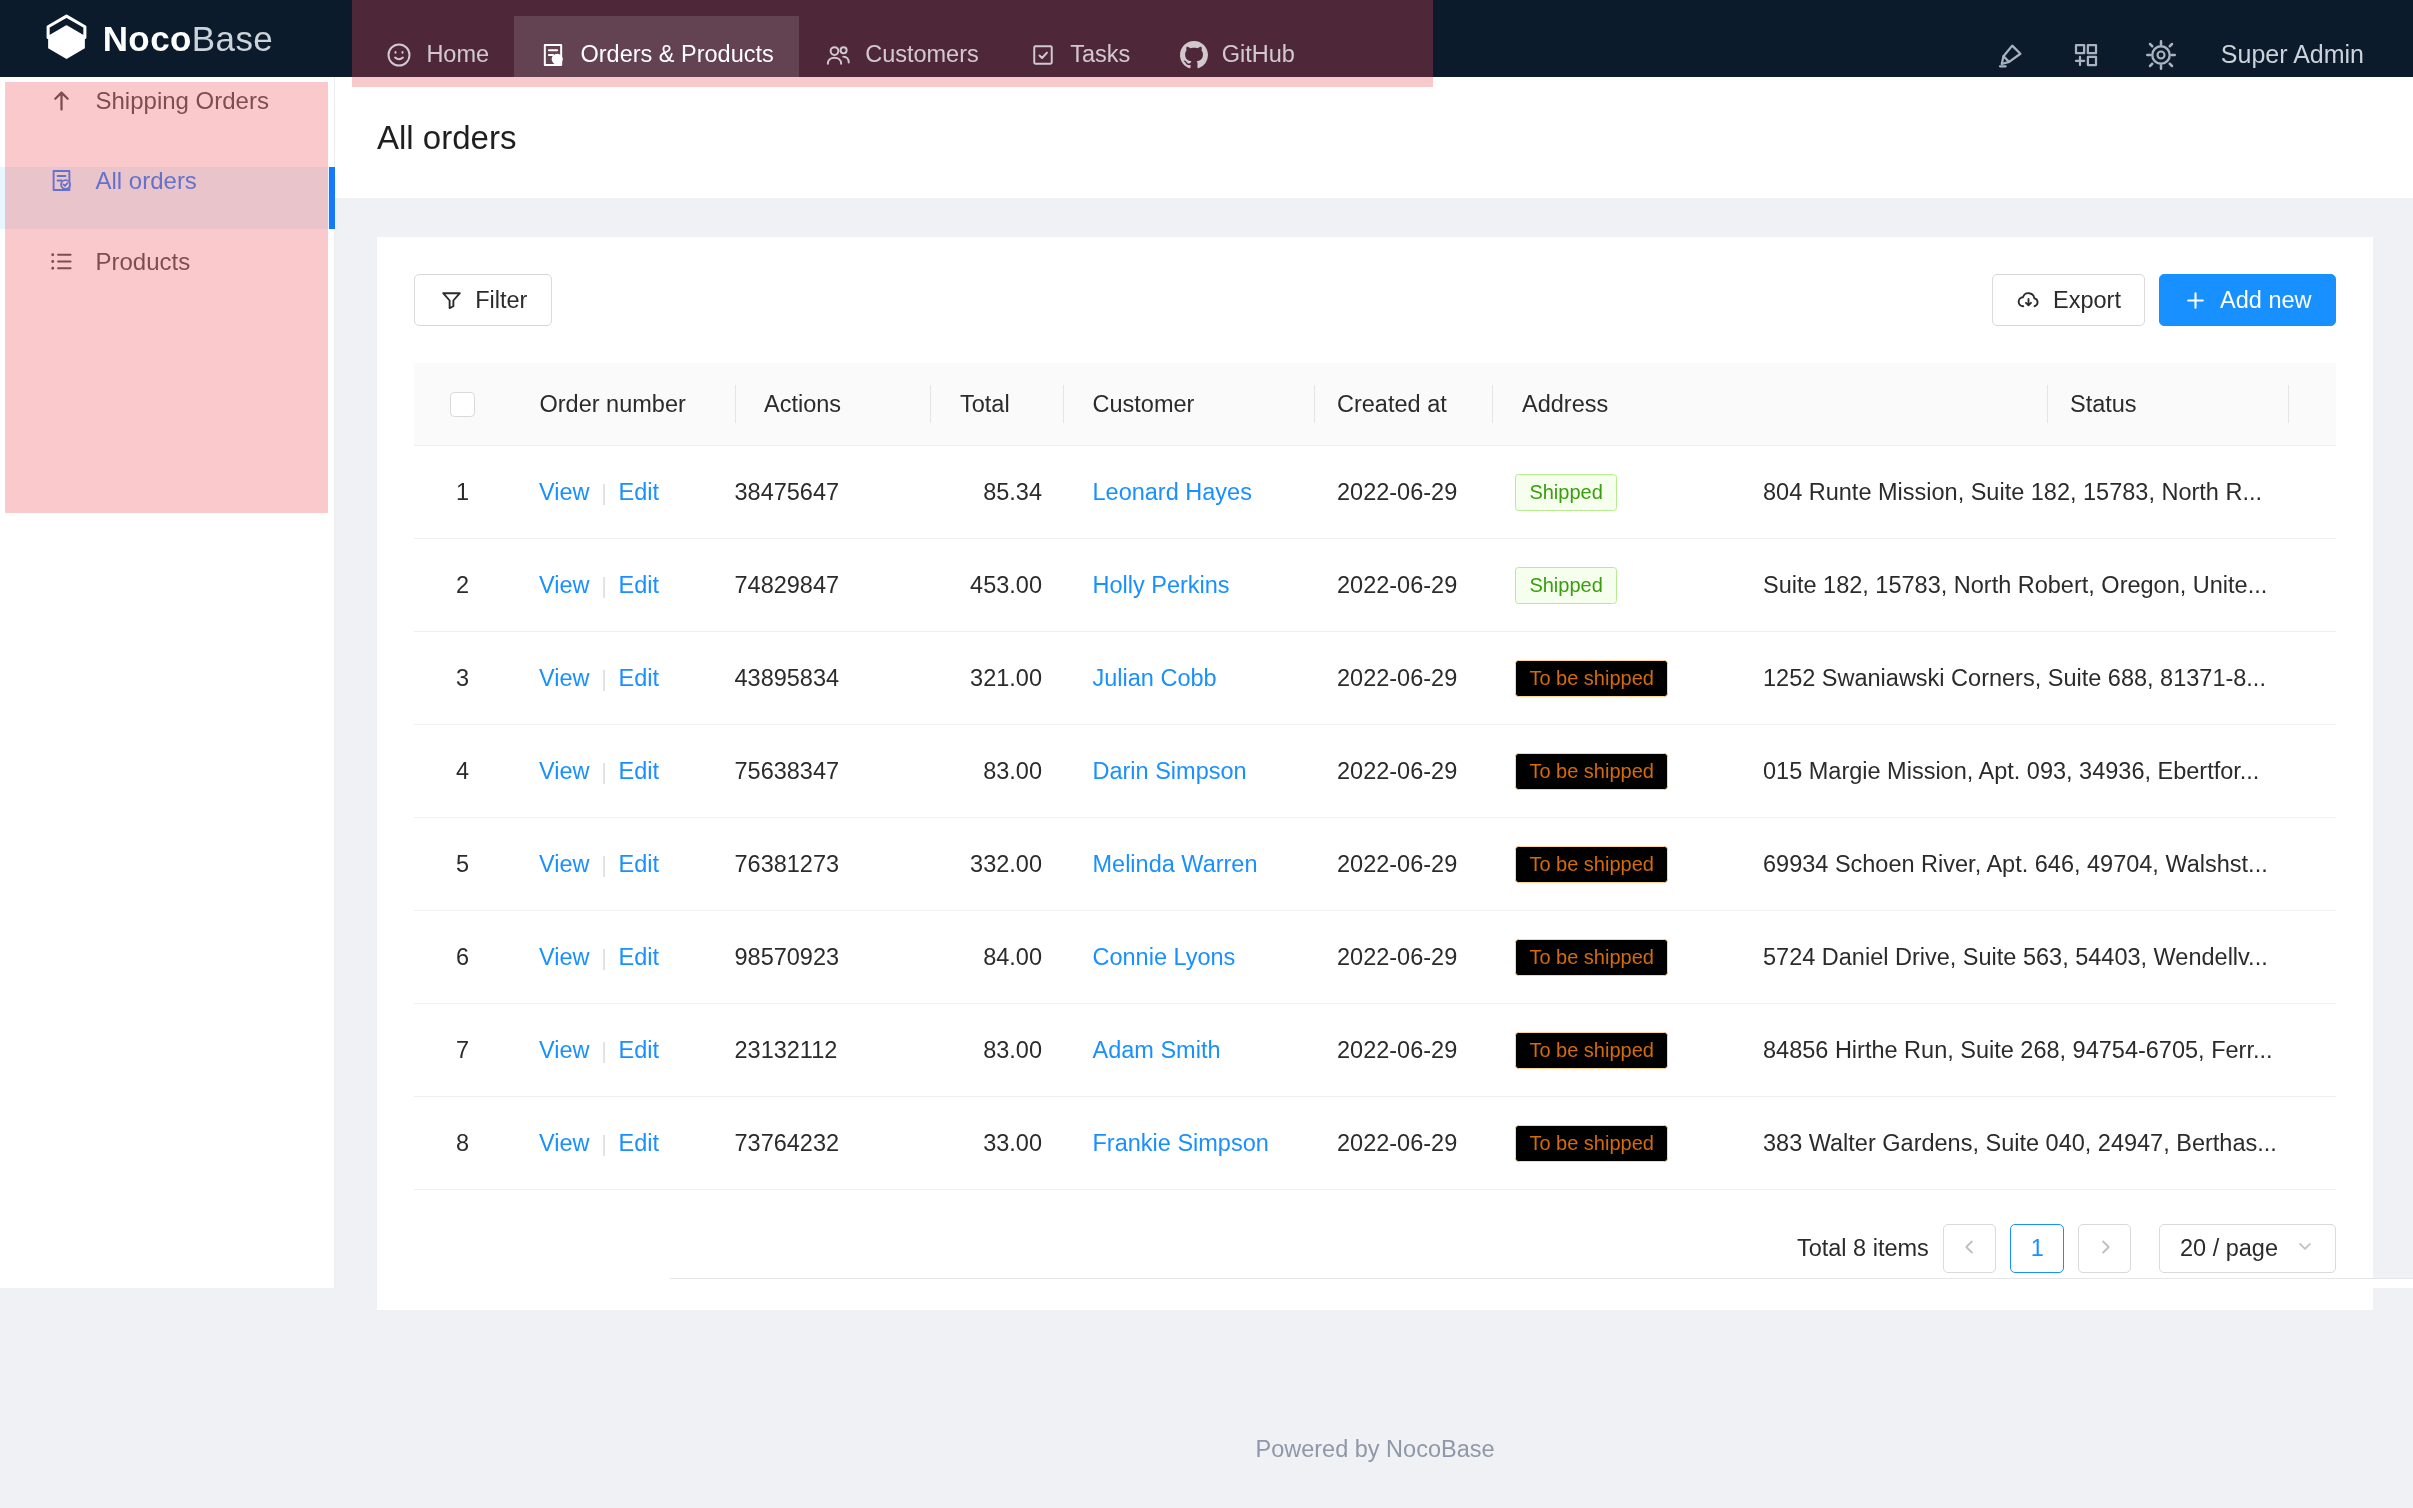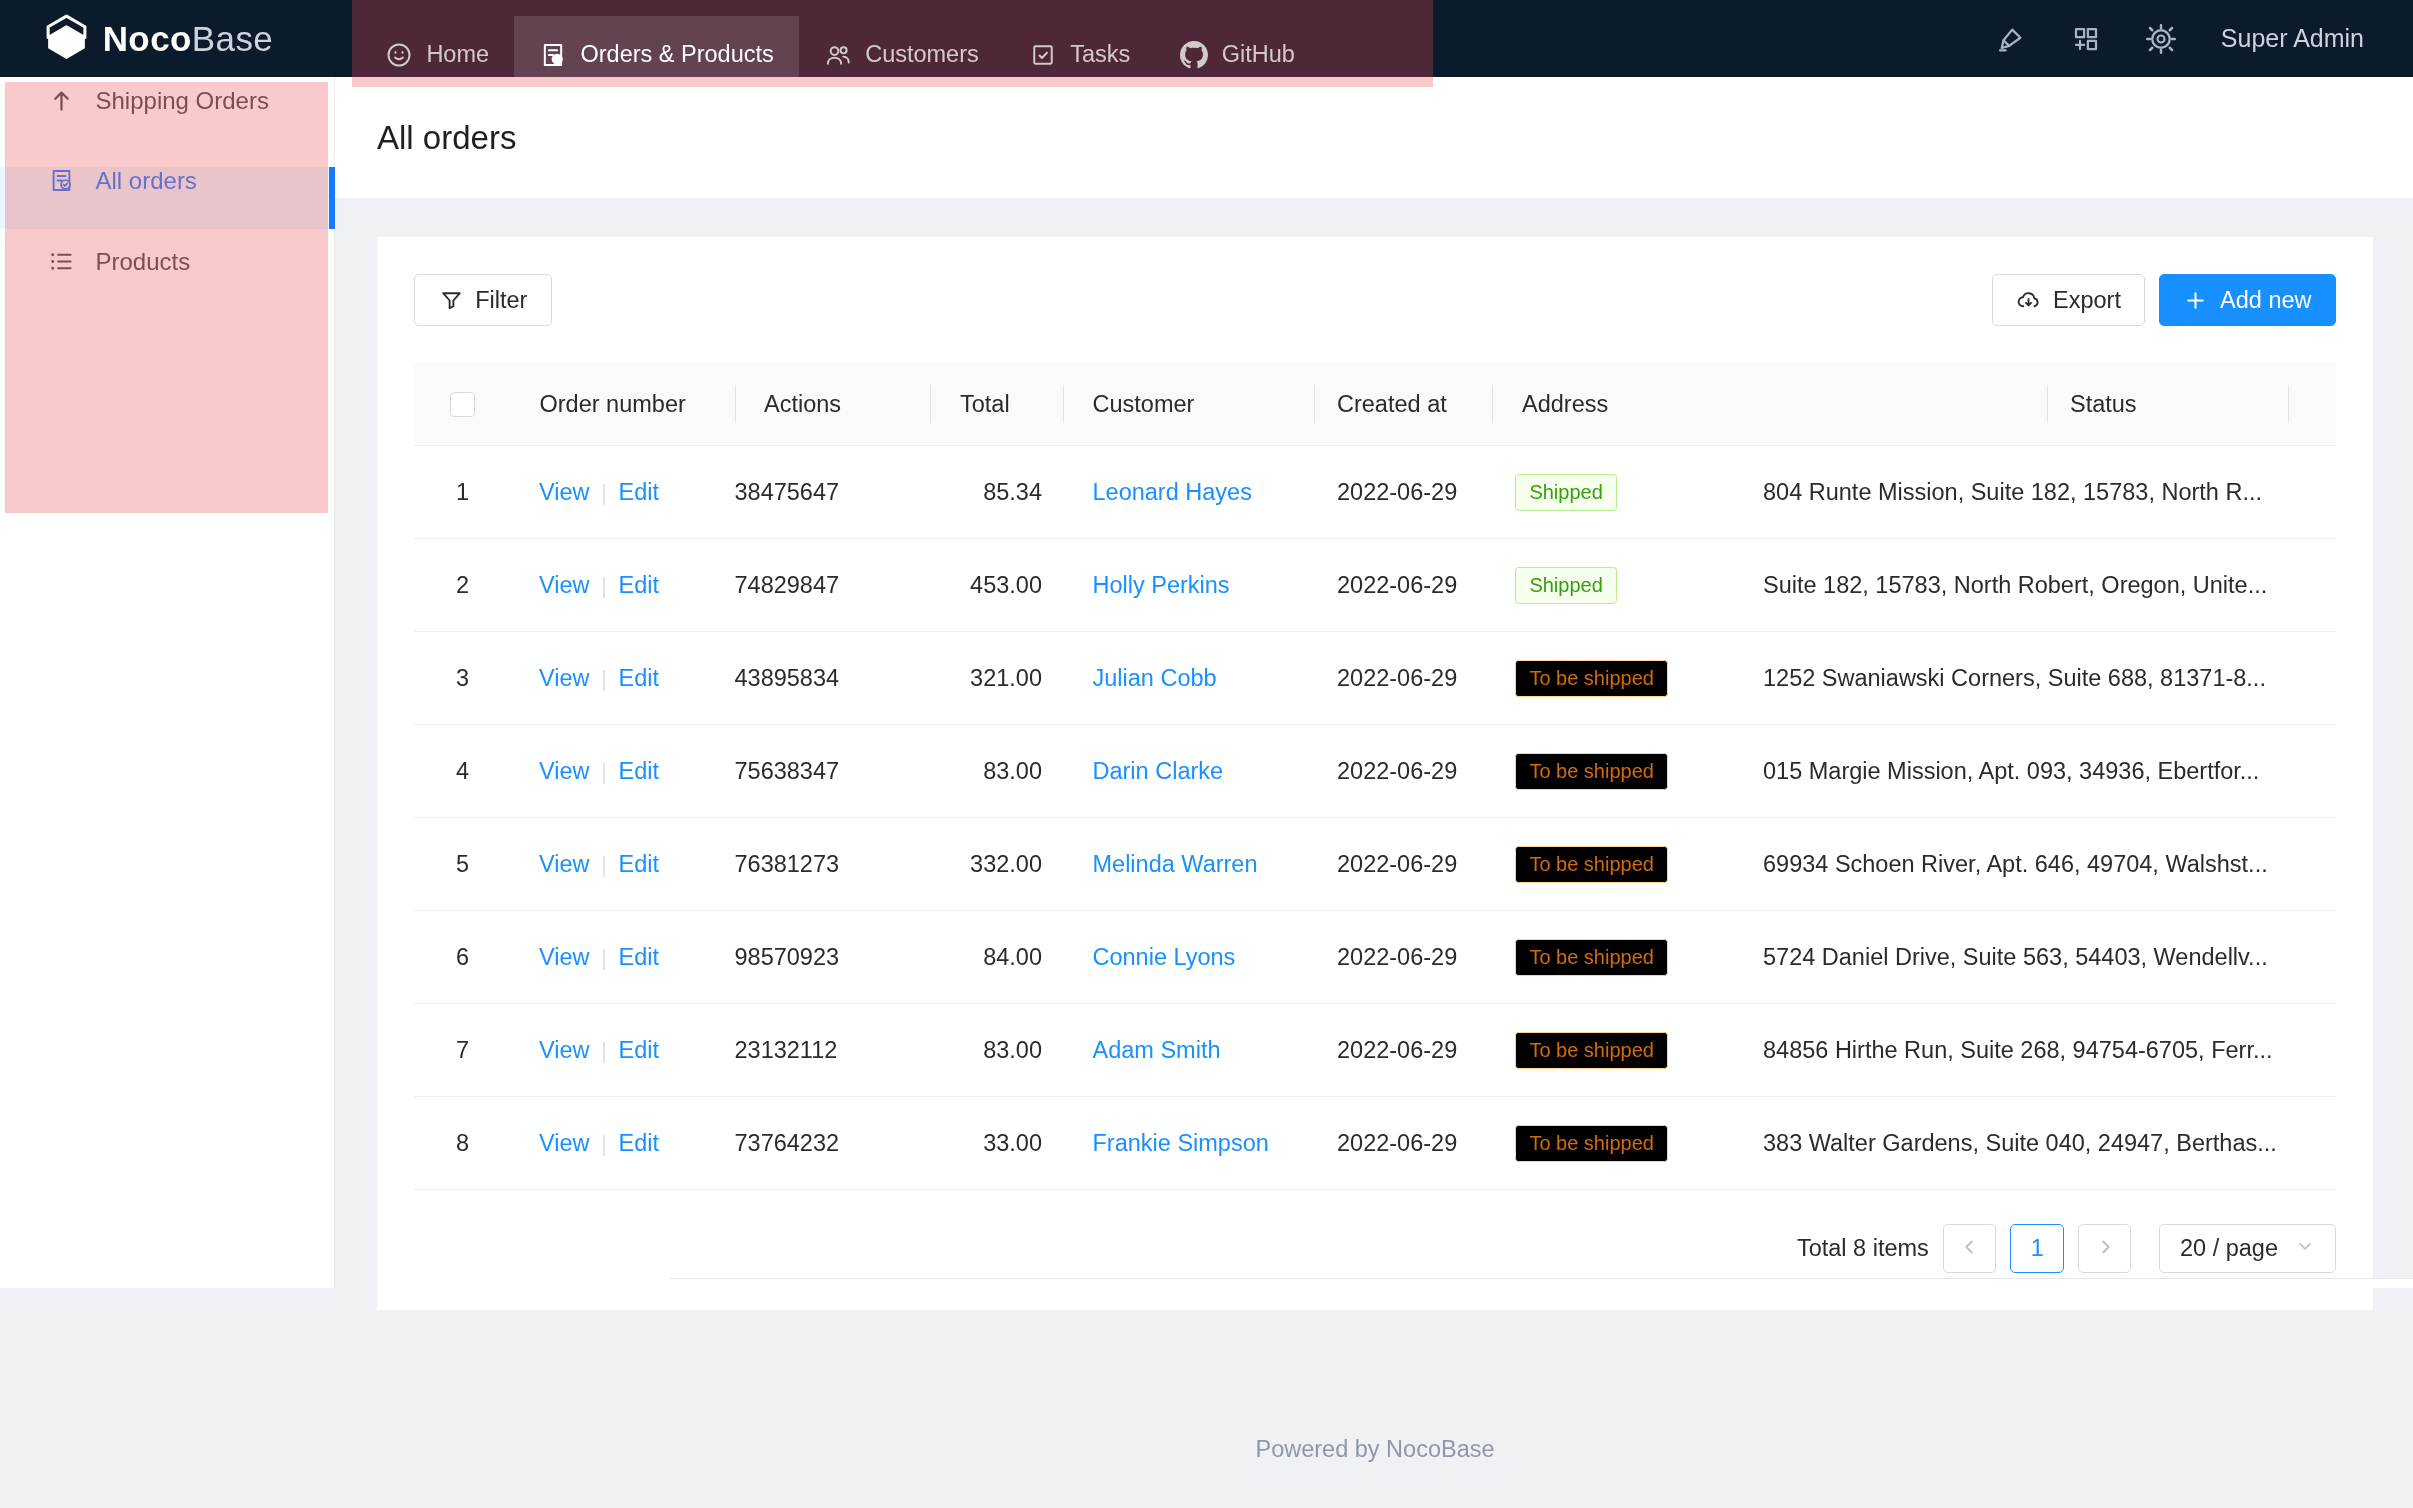--- a/index.html
+++ b/index.html
@@ -14,21 +14,21 @@
   .logo { position:absolute; left:42px; top:0; height:77px; display:flex; align-items:center; gap:11.7px; z-index:2; }
   .logo svg { width:49px; height:49px; }
   .logo-text { font-size:35px; letter-spacing:0.4px; }
   .logo-noco { color:#ffffff; font-weight:700; }
   .logo-base { color:#cdd3da; font-weight:300; }
   .nav-items { position:absolute; left:360px; top:16px; height:77px; display:flex; z-index:2; }
   .nav-item { display:flex; align-items:center; gap:13.4px; padding:0 25px; height:77px; font-size:23.5px;
               color:rgba(255,255,255,0.75); cursor:pointer; }
   .nav-item .icon svg { width:28px; height:28px; display:block; }
   .nav-item.active { background:rgba(255,255,255,0.12); color:#ffffff; }
-  .nav-right { position:absolute; right:49px; top:0; height:77px; display:flex; align-items:center; gap:45px; z-index:2; }
+  .nav-right { position:absolute; right:49px; top:16px; height:77px; display:flex; align-items:center; gap:45px; z-index:2; }
   .nav-right .icon { color:#a9b2bf; cursor:pointer; }
   .nav-right .icon svg { width:30px; height:30px; display:block; }
   .nav-user { color:#ccd2da; font-size:25px; cursor:pointer; }
 
   
   .sidebar { position:absolute; top:77px; left:0; bottom:0; width:335px; background:#ffffff;
              border-right:0.8px solid #ededed; z-index:10; }
   .sidebar-overlay { position:absolute; left:5px; top:5px; width:323px; height:431px;
              background:rgba(240,104,110,0.36); z-index:5; pointer-events:none; }
   .menu { position:relative; z-index:2; padding-top:10px; }
@@ -331,21 +331,21 @@
                 <div class="td col-created">2022-06-29</div>
                 <div class="td col-status"><span class="tag tag-orange">To be shipped</span></div>
                 <div class="td col-address">1252 Swaniawski Corners, Suite 688, 81371-8...</div>
                 <div class="td col-rest"></div>
               </div>
               <div class="tr">
                 <div class="td col-sel">4</div>
                 <div class="td col-actions"><a class="link">View</a><span class="link-divider">|</span><a class="link">Edit</a></div>
                 <div class="td col-order">75638347</div>
                 <div class="td col-total">83.00</div>
-                <div class="td col-customer"><a class="link">Darin Clarke</a></div>
+                <div class="td col-customer"><a class="link">Darin Simpson</a></div>
                 <div class="td col-created">2022-06-29</div>
                 <div class="td col-status"><span class="tag tag-orange">To be shipped</span></div>
                 <div class="td col-address">015 Margie Mission, Apt. 093, 34936, Ebertfor...</div>
                 <div class="td col-rest"></div>
               </div>
               <div class="tr">
                 <div class="td col-sel">5</div>
                 <div class="td col-actions"><a class="link">View</a><span class="link-divider">|</span><a class="link">Edit</a></div>
                 <div class="td col-order">76381273</div>
                 <div class="td col-total">332.00</div>

